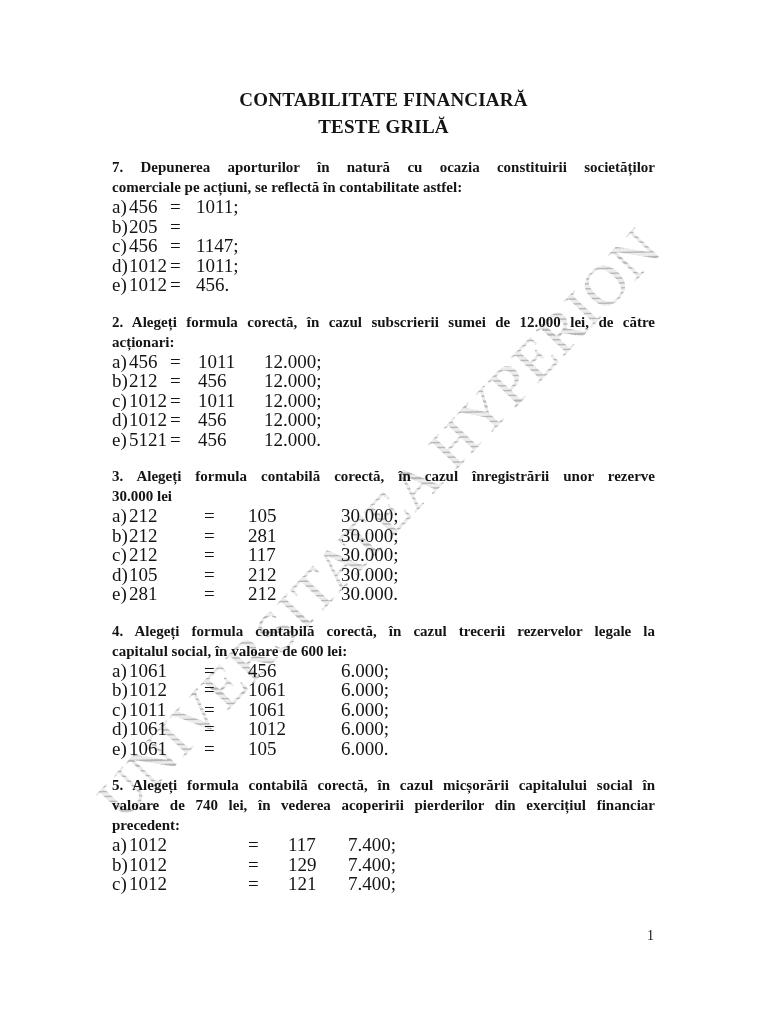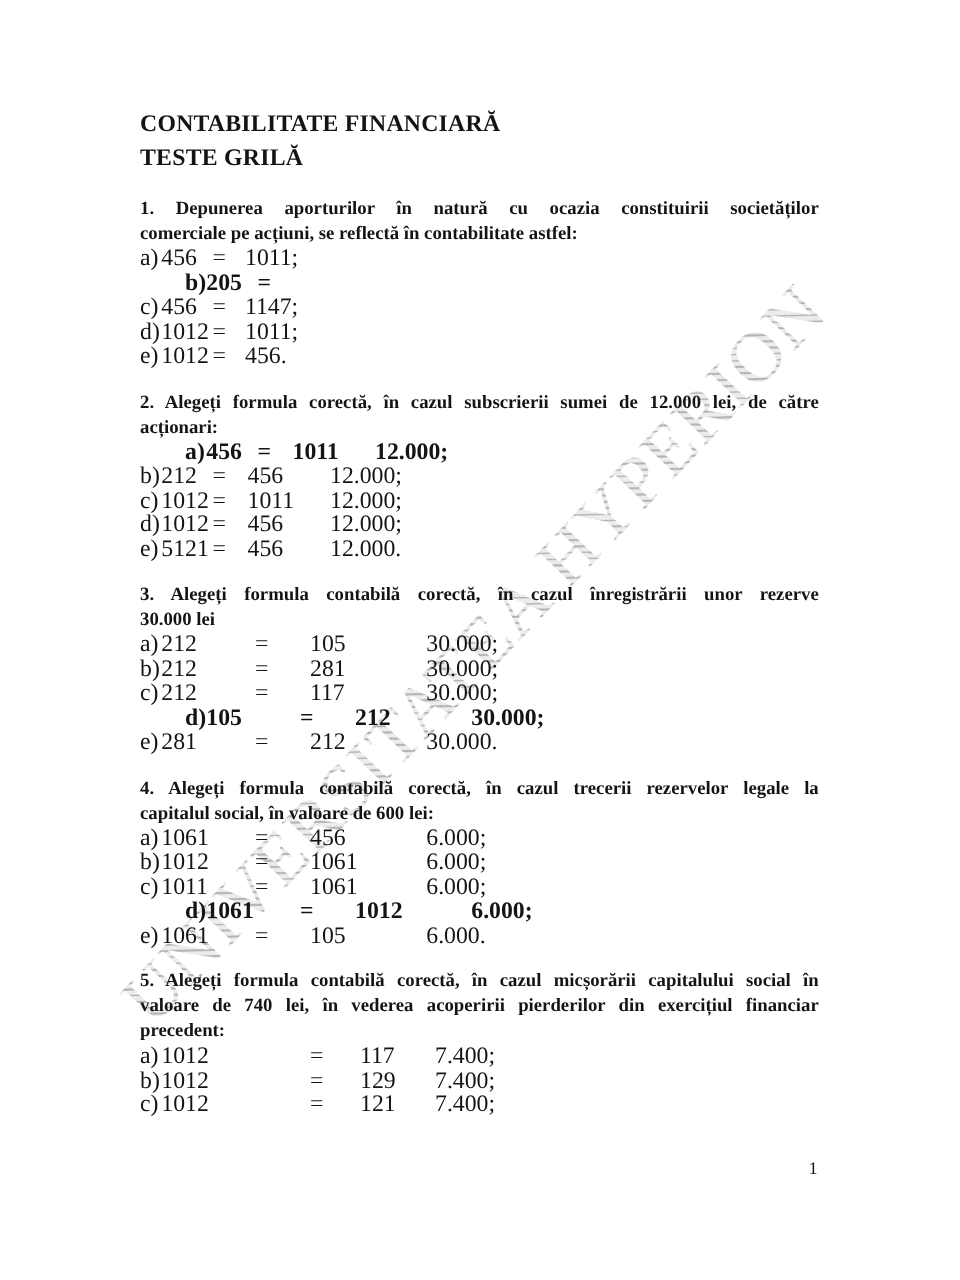--- a/index.html
+++ b/index.html
@@ -34,41 +34,41 @@
       color: transparent;
     }
   }
   .content {
     position: absolute;
     left: 112px; top: 86px;
     width: 543px;
     z-index: 2;
   }
   .title {
-    text-align: left;
+    text-align: center;
     font-weight: 700;
     font-size: 19px;
     line-height: 27px;
     letter-spacing: 0.2px;
   }
   .q { margin-top: 17px; }
   .qtext {
     font-weight: 700;
     font-size: 15px;
     line-height: 20px;
   }
   .ln.j { text-align: justify; text-align-last: justify; }
   .opts { font-size: 19px; font-weight: 400; }
   .opt { display: grid; line-height: 19.5px; }
   .o1 { grid-template-columns: 58px 26px 1fr; }
   .o2 { grid-template-columns: 58px 28px 66px 1fr; }
   .o3 { grid-template-columns: 92px 44px 93px 1fr; }
   .o5 { grid-template-columns: 136px 40px 60px 1fr; }
   .lab { display: inline-block; width: 17px; }
-  .bold { font-weight: 700; margin-left: 36px; }
+  .bold { font-weight: 400; }
   .pagenum {
     position: absolute;
     right: 114px; top: 928px;
     font-size: 14px;
     z-index: 2;
   }
 </style>
 </head>
 <body>
 
@@ -78,21 +78,21 @@
 
   <div class="content">
 
     <header class="title">
       <div>CONTABILITATE FINANCIARĂ</div>
       <div>TESTE GRILĂ</div>
     </header>
 
     <section class="q">
       <div class="qtext">
-        <div class="ln j">1. Depunerea aporturilor în natură cu ocazia constituirii societăților</div>
+        <div class="ln j">7. Depunerea aporturilor în natură cu ocazia constituirii societăților</div>
         <div class="ln">comerciale pe acțiuni, se reflectă în contabilitate astfel:</div>
       </div>
       <div class="opts">
         <div class="opt o1">
           <span><span class="lab">a)</span><span>456</span></span>
           <span>=</span>
           <span>1011;</span>
         </div>
         <div class="opt o1 bold">
           <span><span class="lab">b)</span><span>205</span></span>

